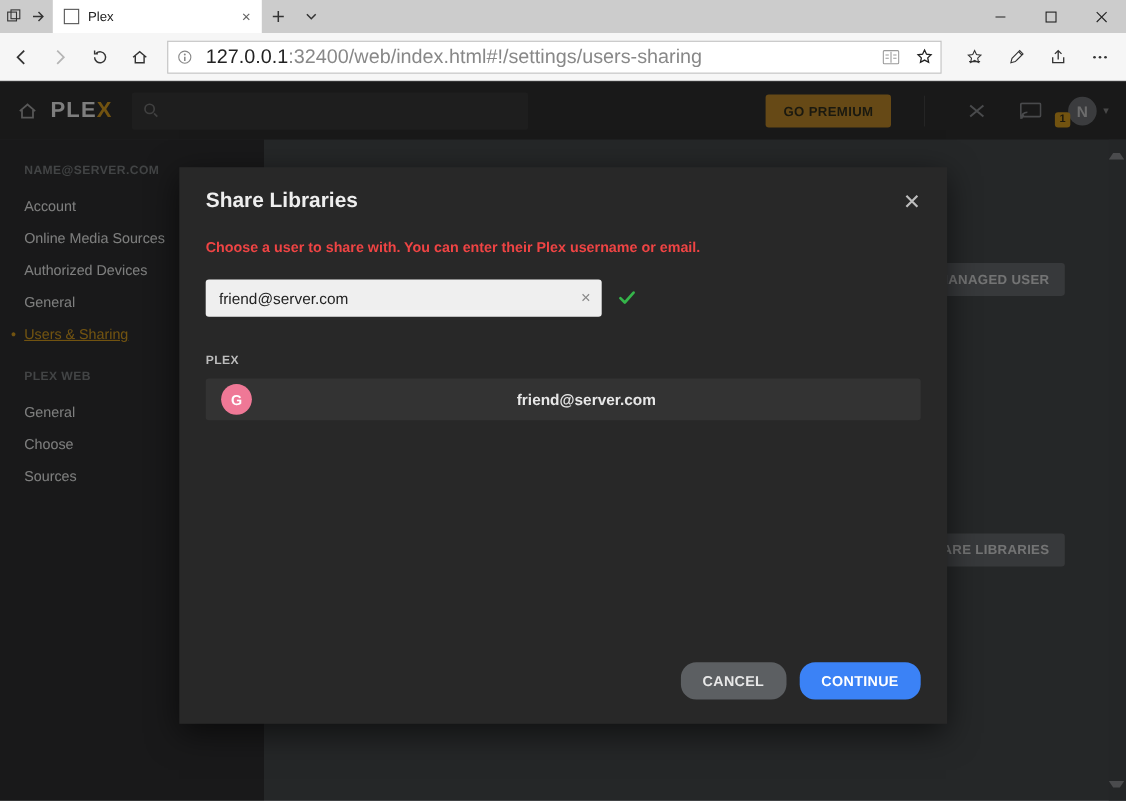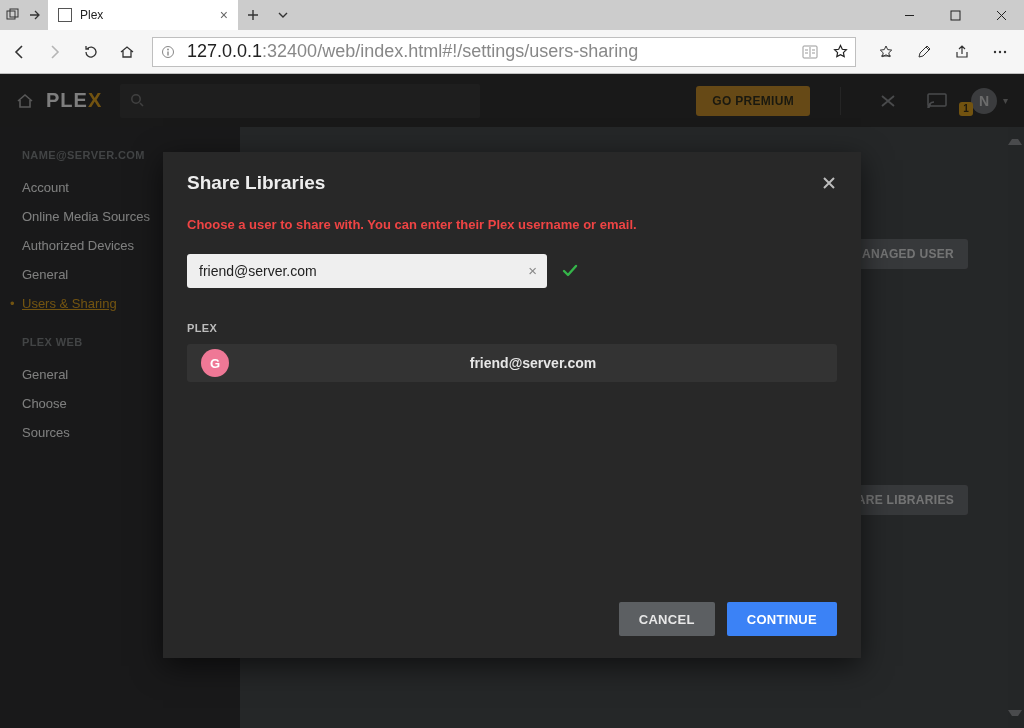--- a/index.html
+++ b/index.html
@@ -73,21 +73,21 @@
   .input-row { display:flex; align-items:center; gap:14px; margin-top:18px; }
   .field { position:relative; width:360px; }
   .field input { width:100%; height:34px; background:#efefef; border:none; border-radius:3px; padding:0 34px 0 12px; font-size:14px; color:#222; outline:none; }
   .field .clear-x { position:absolute; right:10px; top:8px; color:#888; cursor:pointer; font-size:15px; }
   .check-ok { color:#35b54a; }
   .users-label { color:#bcbcbc; font-size:11px; font-weight:700; letter-spacing:.4px; margin-top:34px; }
   .user-row { margin-top:10px; height:38px; background:#333333; border-radius:3px; display:flex; align-items:center; padding:0 14px; gap:14px; }
   .user-g { width:28px; height:28px; border-radius:50%; background:#ef7896; color:#fff; font-weight:700; display:flex; align-items:center; justify-content:center; font-size:13px; }
   .user-email { flex:1; text-align:center; color:#e7e7e7; font-weight:700; font-size:14px; }
   .modal-foot { padding:18px 24px 22px; display:flex; justify-content:flex-end; gap:12px; }
-  .btn { height:34px; padding:0 20px; border:none; border-radius:2px; font-weight:700; font-size:13px; letter-spacing:.3px; cursor:pointer; }
+  .btn { height:34px; padding:0 20px; border:none; border-radius:14px; font-weight:700; font-size:13px; letter-spacing:.3px; cursor:pointer; }
   .btn-cancel { background:#5c5f62; color:#e8e8e8; }
   .btn-continue { background:#3b82f6; color:#fff; }
   svg { display:block; }
 </style>
 </head>
 <body>
 
 <div class="win-titlebar">
   <div class="sysicons">
     <svg width="14" height="14" viewBox="0 0 14 14">

